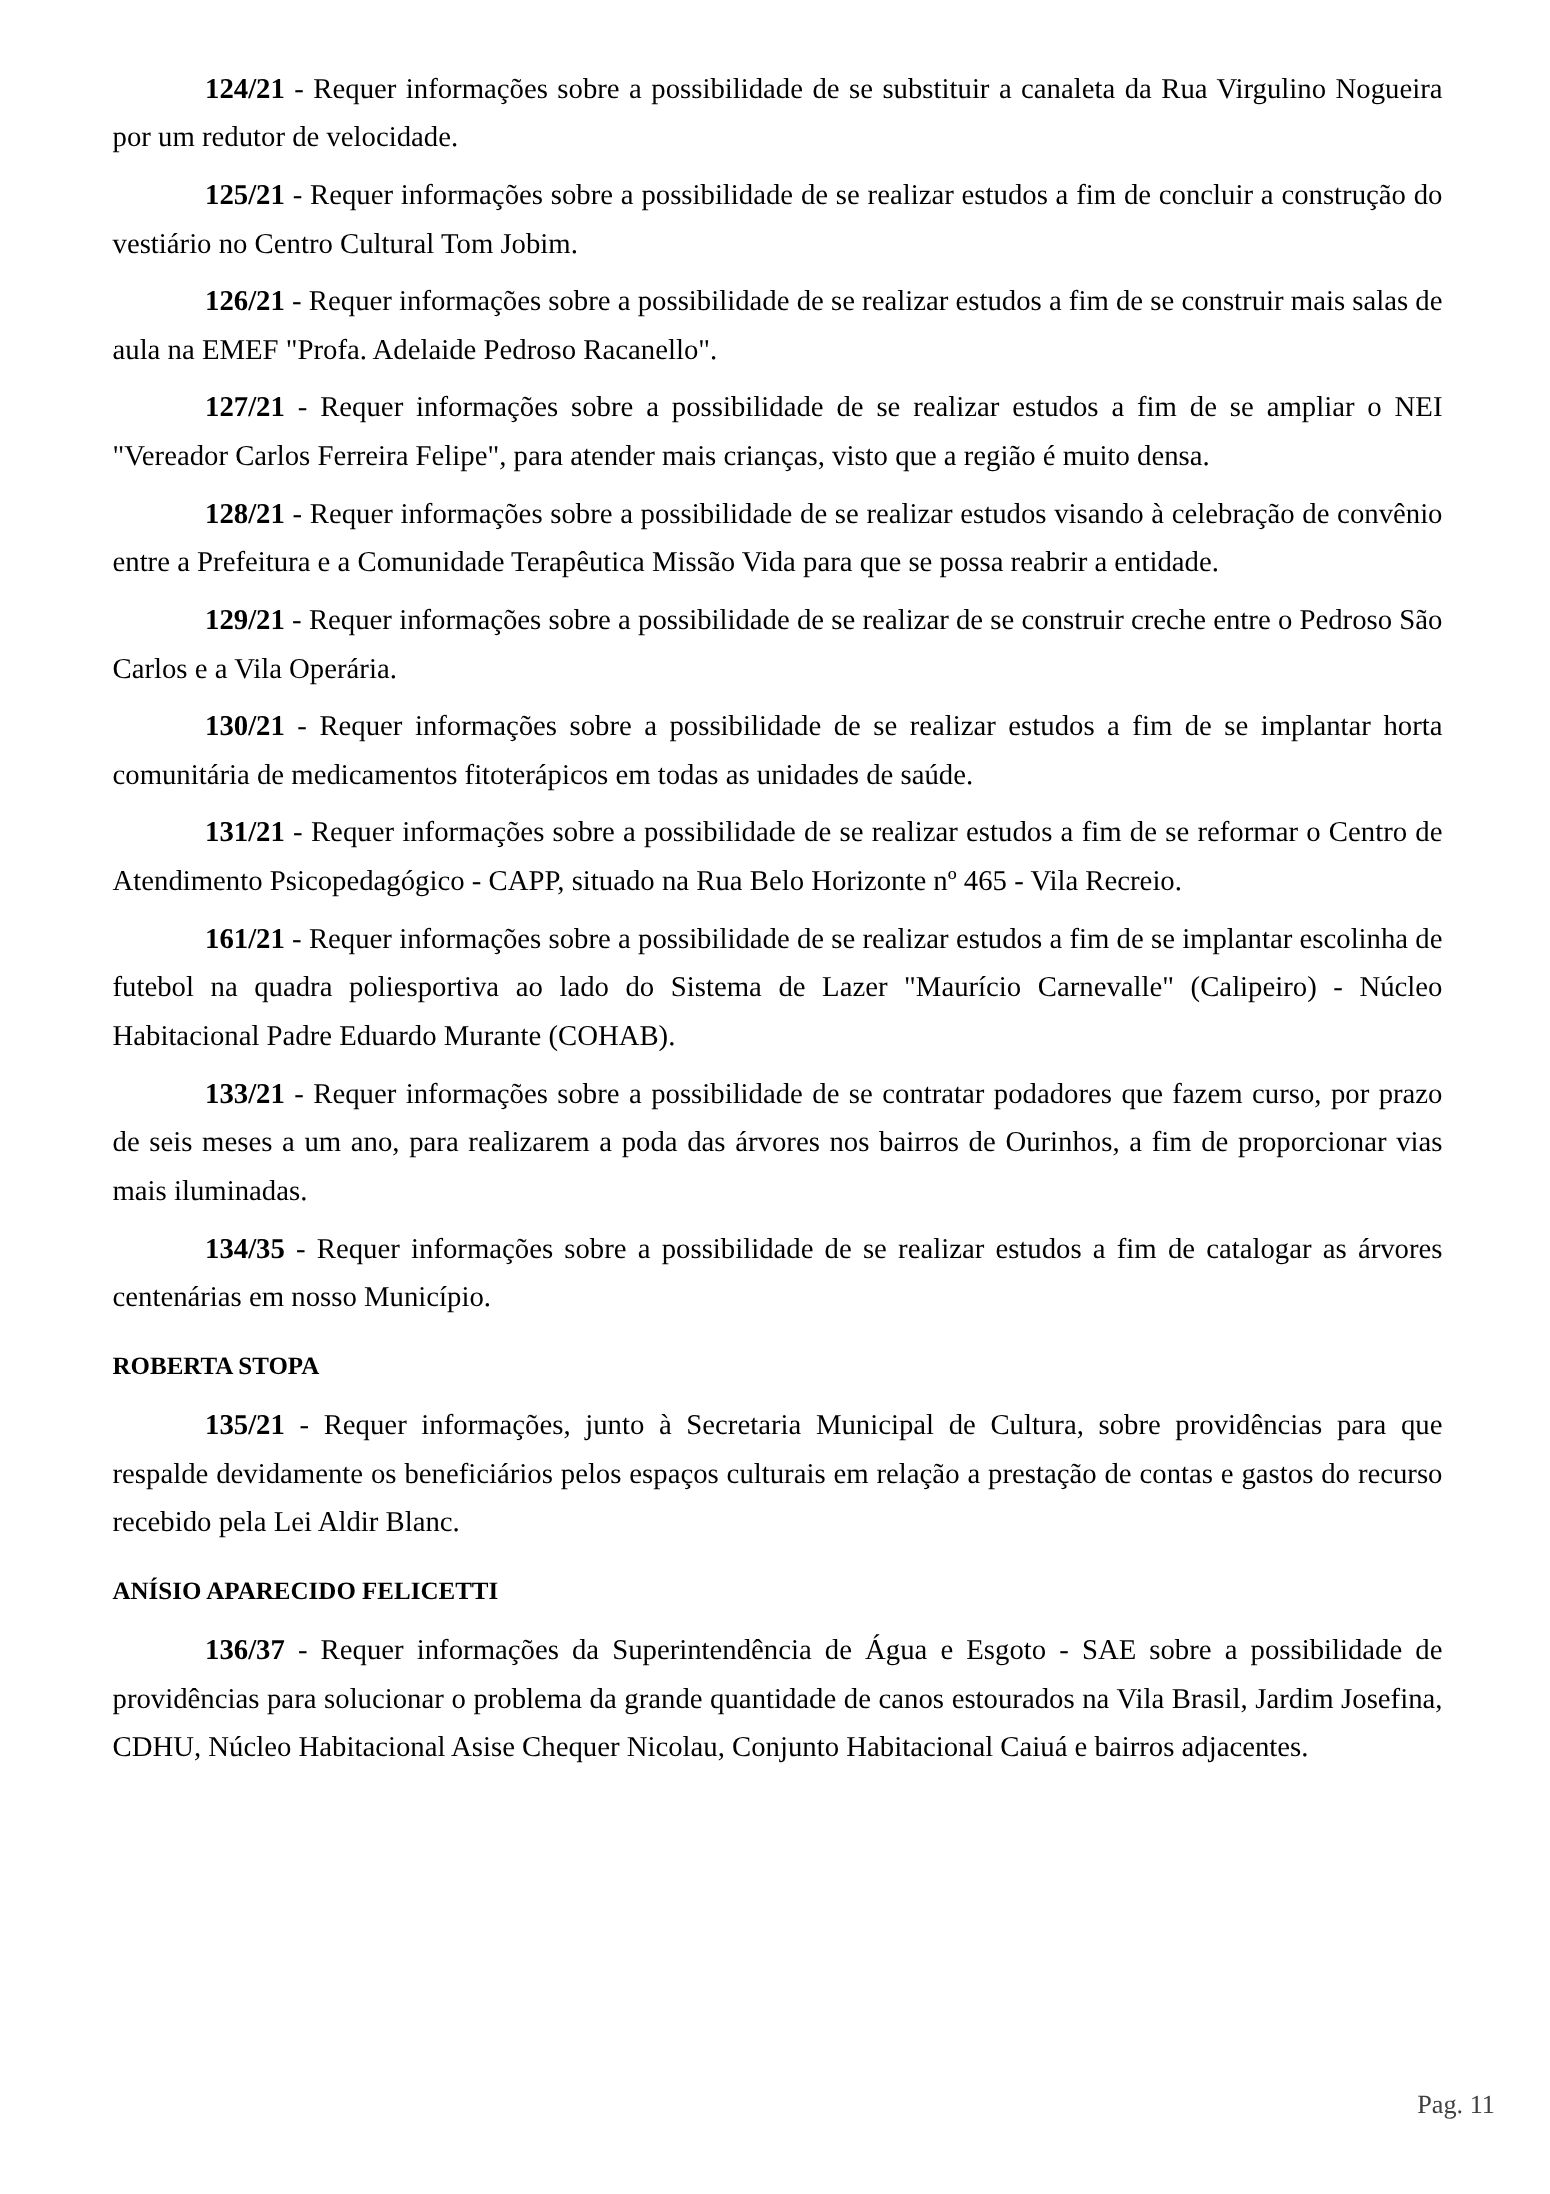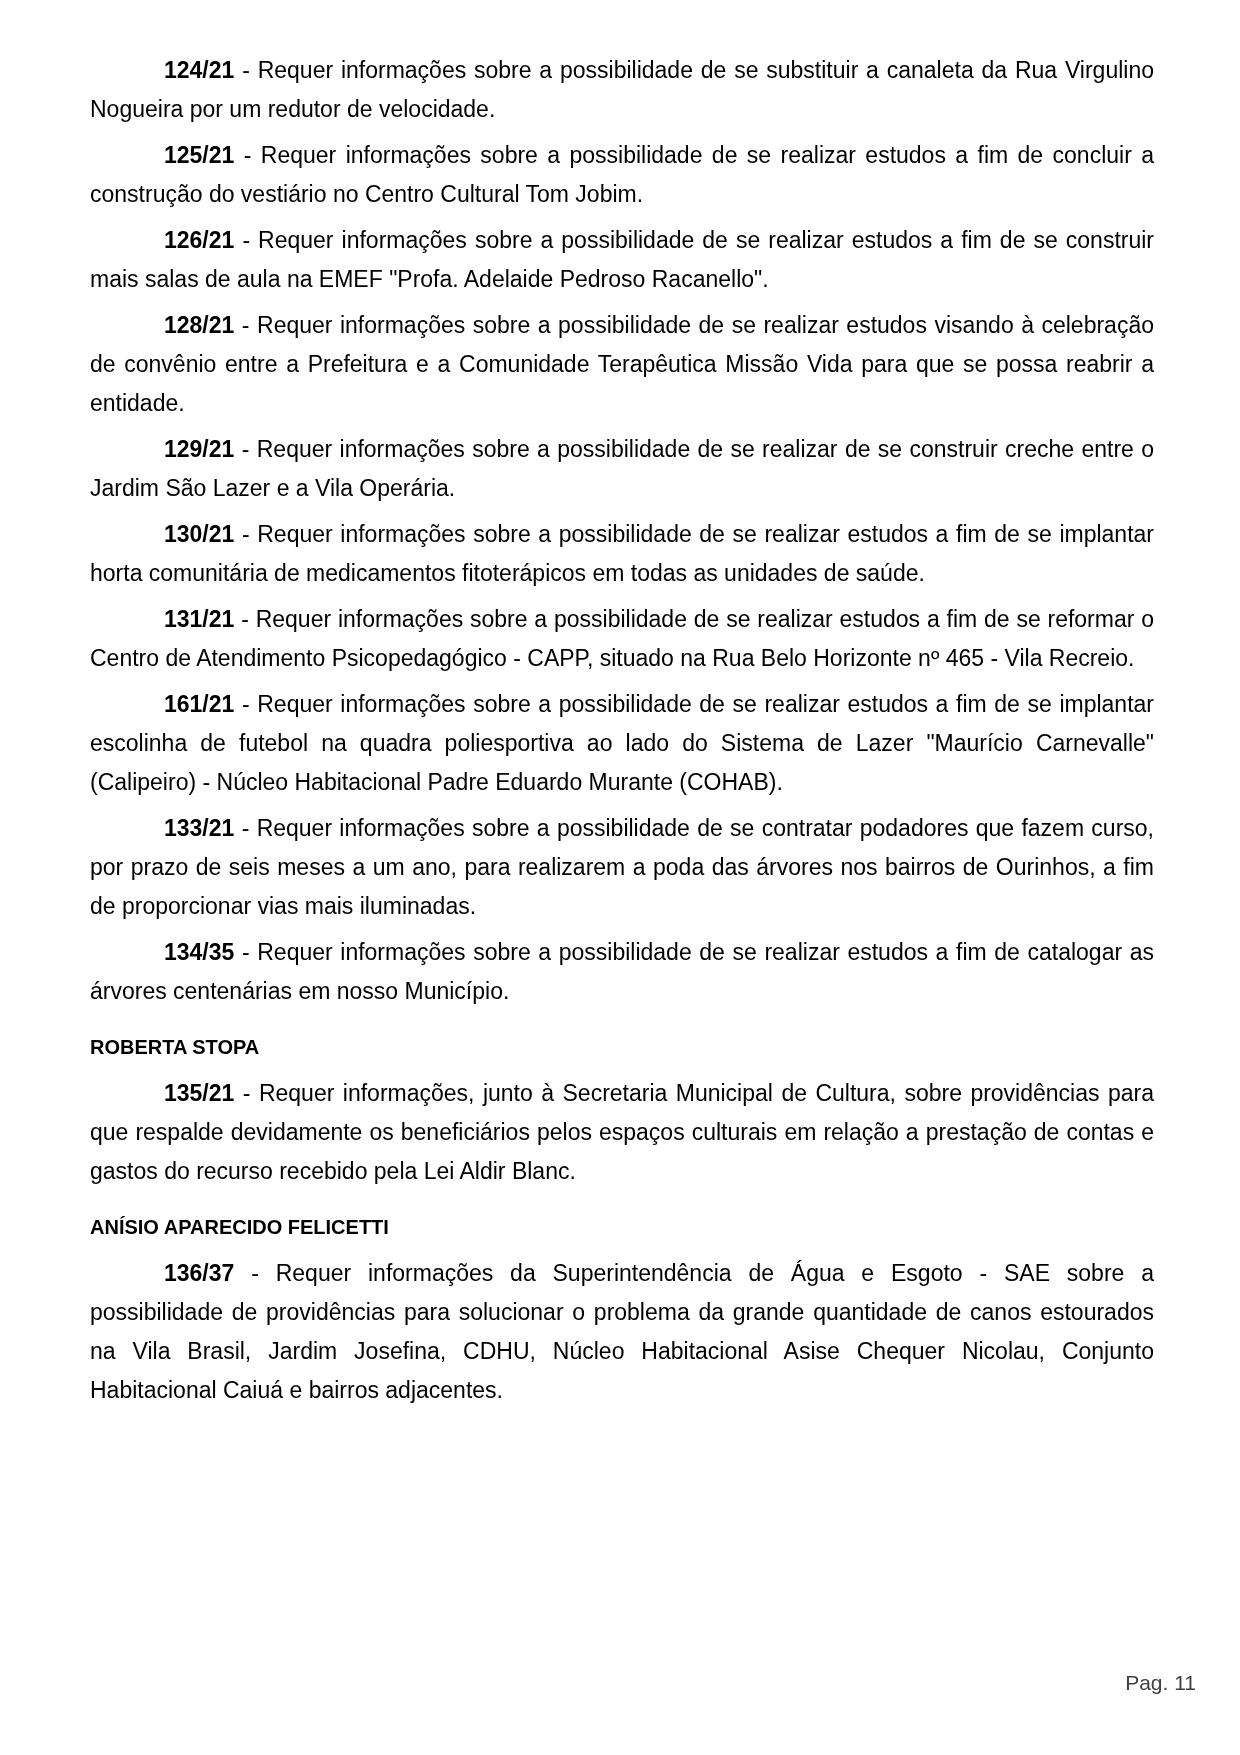--- a/index.html
+++ b/index.html
@@ -6,21 +6,21 @@
     margin: 0;
     padding: 0;
     background: #ffffff;
   }
   .page {
     position: relative;
     width: 1240px;
     height: 1755px;
     background: #ffffff;
     overflow: hidden;
-    font-family: Liberation Sans, sans-serif;
+    font-family: Liberation Serif, serif;
     color: #000000;
   }
   .content {
     box-sizing: border-box;
     padding: 51px 86px 0 90px;
     font-size: 23px;
     line-height: 39px;
     text-align: justify;
   }
   .para {
@@ -48,22 +48,23 @@
   }
 </style>
 </head>
 <body>
 
 <div class="page">
   <div class="content" id="doc-content">
       <p class="para"><span class="num">124/21</span><span> - Requer informações sobre a possibilidade de se substituir a canaleta da Rua Virgulino Nogueira por um redutor de velocidade.</span></p>
       <p class="para"><span class="num">125/21</span><span> - Requer informações sobre a possibilidade de se realizar estudos a fim de concluir a construção do vestiário no Centro Cultural Tom Jobim.</span></p>
       <p class="para"><span class="num">126/21</span><span> - Requer informações sobre a possibilidade de se realizar estudos a fim de se construir mais salas de aula na EMEF "Profa. Adelaide Pedroso Racanello".</span></p>
+      <p class="para"><span class="num">127/21</span><span> - Requer informações sobre a possibilidade de se realizar estudos a fim de se ampliar o NEI "Vereador Carlos Ferreira Felipe", para atender mais crianças, visto que a região é muito densa.</span></p>
       <p class="para"><span class="num">128/21</span><span> - Requer informações sobre a possibilidade de se realizar estudos visando à celebração de convênio entre a Prefeitura e a Comunidade Terapêutica Missão Vida para que se possa reabrir a entidade.</span></p>
-      <p class="para"><span class="num">129/21</span><span> - Requer informações sobre a possibilidade de se realizar de se construir creche entre o Jardim São Lazer e a Vila Operária.</span></p>
+      <p class="para"><span class="num">129/21</span><span> - Requer informações sobre a possibilidade de se realizar de se construir creche entre o Pedroso São Carlos e a Vila Operária.</span></p>
       <p class="para"><span class="num">130/21</span><span> - Requer informações sobre a possibilidade de se realizar estudos a fim de se implantar horta comunitária de medicamentos fitoterápicos em todas as unidades de saúde.</span></p>
       <p class="para"><span class="num">131/21</span><span> - Requer informações sobre a possibilidade de se realizar estudos a fim de se reformar o Centro de Atendimento Psicopedagógico - CAPP, situado na Rua Belo Horizonte nº 465 - Vila Recreio.</span></p>
       <p class="para"><span class="num">161/21</span><span> - Requer informações sobre a possibilidade de se realizar estudos a fim de se implantar escolinha de futebol na quadra poliesportiva ao lado do Sistema de Lazer "Maurício Carnevalle" (Calipeiro) - Núcleo Habitacional Padre Eduardo Murante (COHAB).</span></p>
       <p class="para"><span class="num">133/21</span><span> - Requer informações sobre a possibilidade de se contratar podadores que fazem curso, por prazo de seis meses a um ano, para realizarem a poda das árvores nos bairros de Ourinhos, a fim de proporcionar vias mais iluminadas.</span></p>
       <p class="para"><span class="num">134/35</span><span> - Requer informações sobre a possibilidade de se realizar estudos a fim de catalogar as árvores centenárias em nosso Município.</span></p>
       <h2 class="author-heading">ROBERTA STOPA</h2>
       <p class="para"><span class="num">135/21</span><span> - Requer informações, junto à Secretaria Municipal de Cultura, sobre providências para que respalde devidamente os beneficiários pelos espaços culturais em relação a prestação de contas e gastos do recurso recebido pela Lei Aldir Blanc.</span></p>
       <h2 class="author-heading">ANÍSIO APARECIDO FELICETTI</h2>
       <p class="para"><span class="num">136/37</span><span> - Requer informações da Superintendência de Água e Esgoto - SAE sobre a possibilidade de providências para solucionar o problema da grande quantidade de canos estourados na Vila Brasil, Jardim Josefina, CDHU, Núcleo Habitacional Asise Chequer Nicolau, Conjunto Habitacional Caiuá e bairros adjacentes.</span></p>
     </div>

